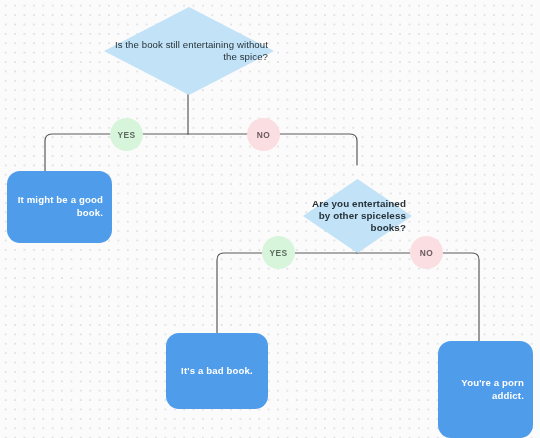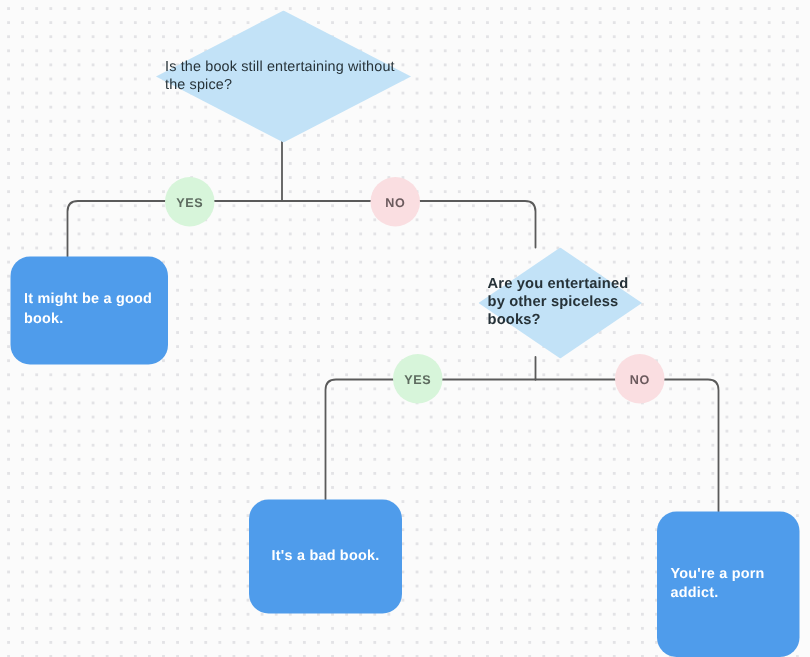--- a/index.html
+++ b/index.html
@@ -30,21 +30,21 @@
     width: 540px;
     height: 438px;
     pointer-events: none;
   }
   .node {
     position: absolute;
     box-sizing: border-box;
     display: flex;
     align-items: center;
     justify-content: center;
-    text-align: left;
+    text-align: right;
   }
   
   .diamond {
     background: transparent;
   }
   .diamond .dshape {
     position: absolute;
     left: 0; top: 0;
     width: 100%;
     height: 100%;
@@ -124,21 +124,21 @@
     <svg class="dshape" viewBox="0 0 170 88" preserveAspectRatio="none" xmlns="http://www.w3.org/2000/svg">
       <polygon points="85,0 170,44 85,88 0,44" fill="#c2e2f7"></polygon>
     </svg>
     <div class="dlabel">Is the book still entertaining without the spice?</div>
   </div>
 
   <div class="node outcome" id="outcome-good-book" style="left:7px; top:171px; width:105px; height:72px;">
     <span>It might be a good book.</span>
   </div>
 
-  <div class="node diamond" id="decision-2" style="left:303px; top:165px; width:109px; height:74px;margin-left:16px;">
+  <div class="node diamond" id="decision-2" style="left:303px; top:179px; width:109px; height:74px;">
     <svg class="dshape" viewBox="0 0 109 74" preserveAspectRatio="none" xmlns="http://www.w3.org/2000/svg">
       <polygon points="54.5,0 109,37 54.5,74 0,37" fill="#c2e2f7"></polygon>
     </svg>
     <div class="dlabel">Are you entertained by other spiceless books?</div>
   </div>
 
   <div class="node outcome" id="outcome-bad-book" style="left:166px; top:333px; width:102px; height:76px;">
     <span>It's a bad book.</span>
   </div>
 

